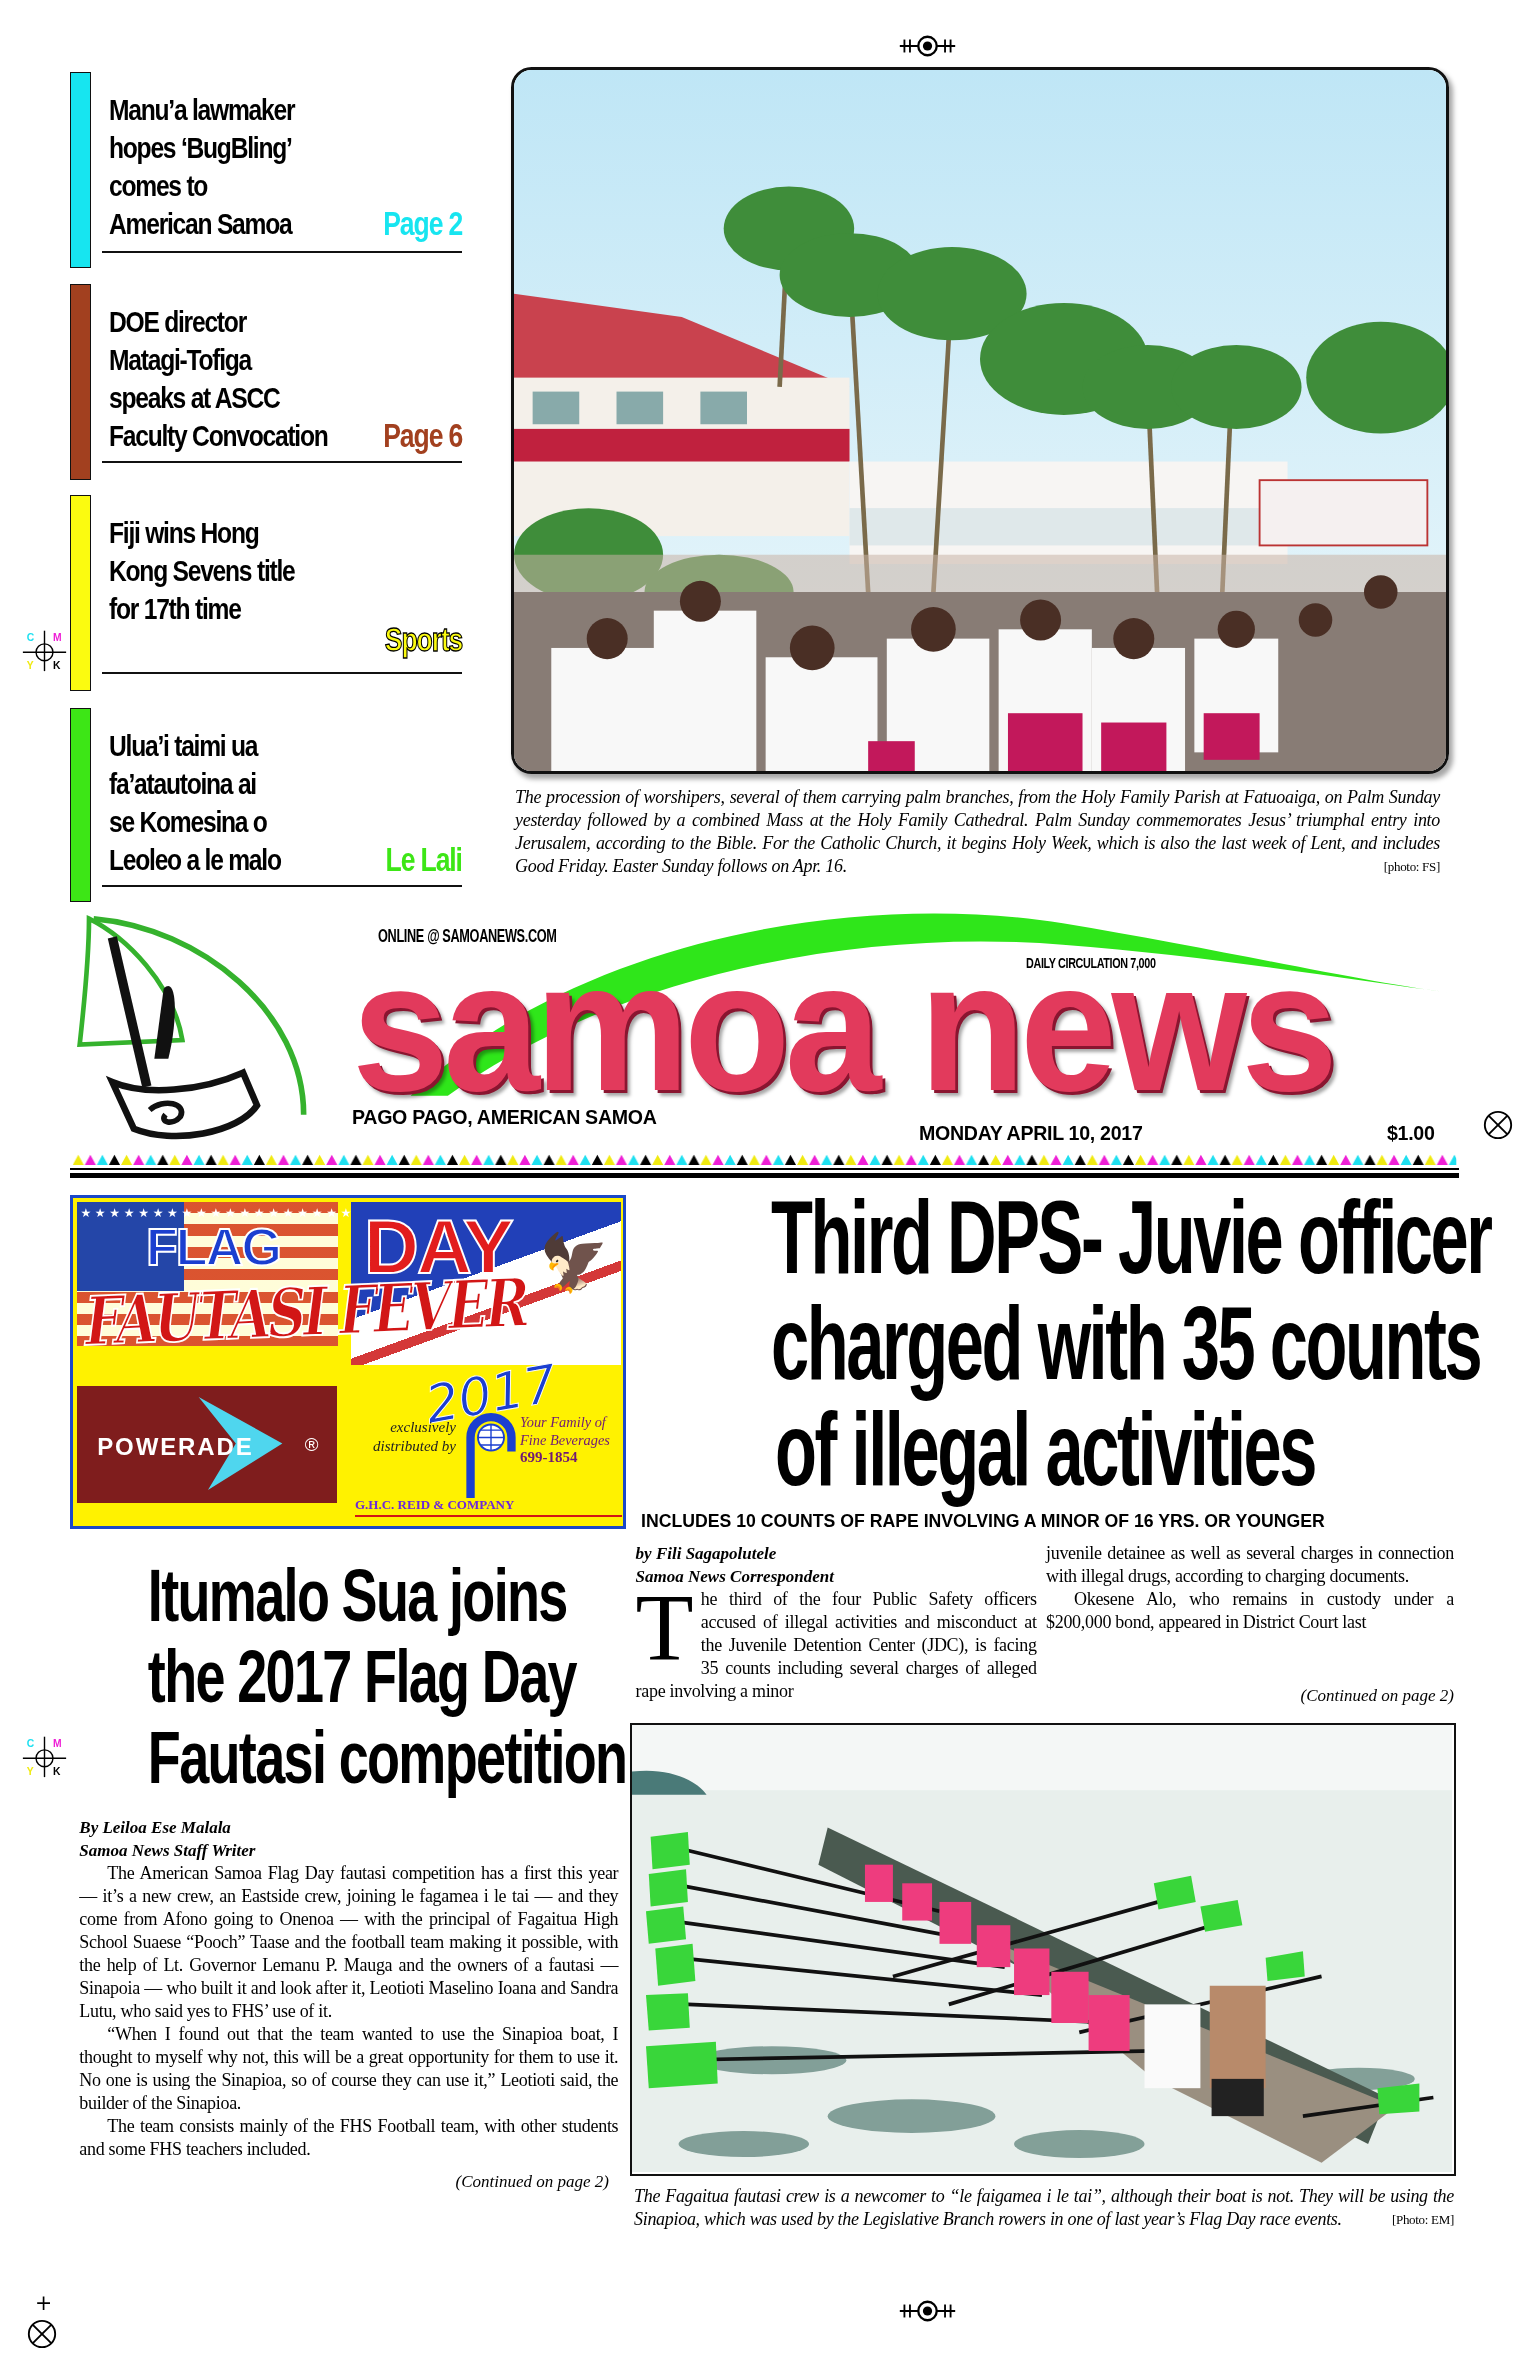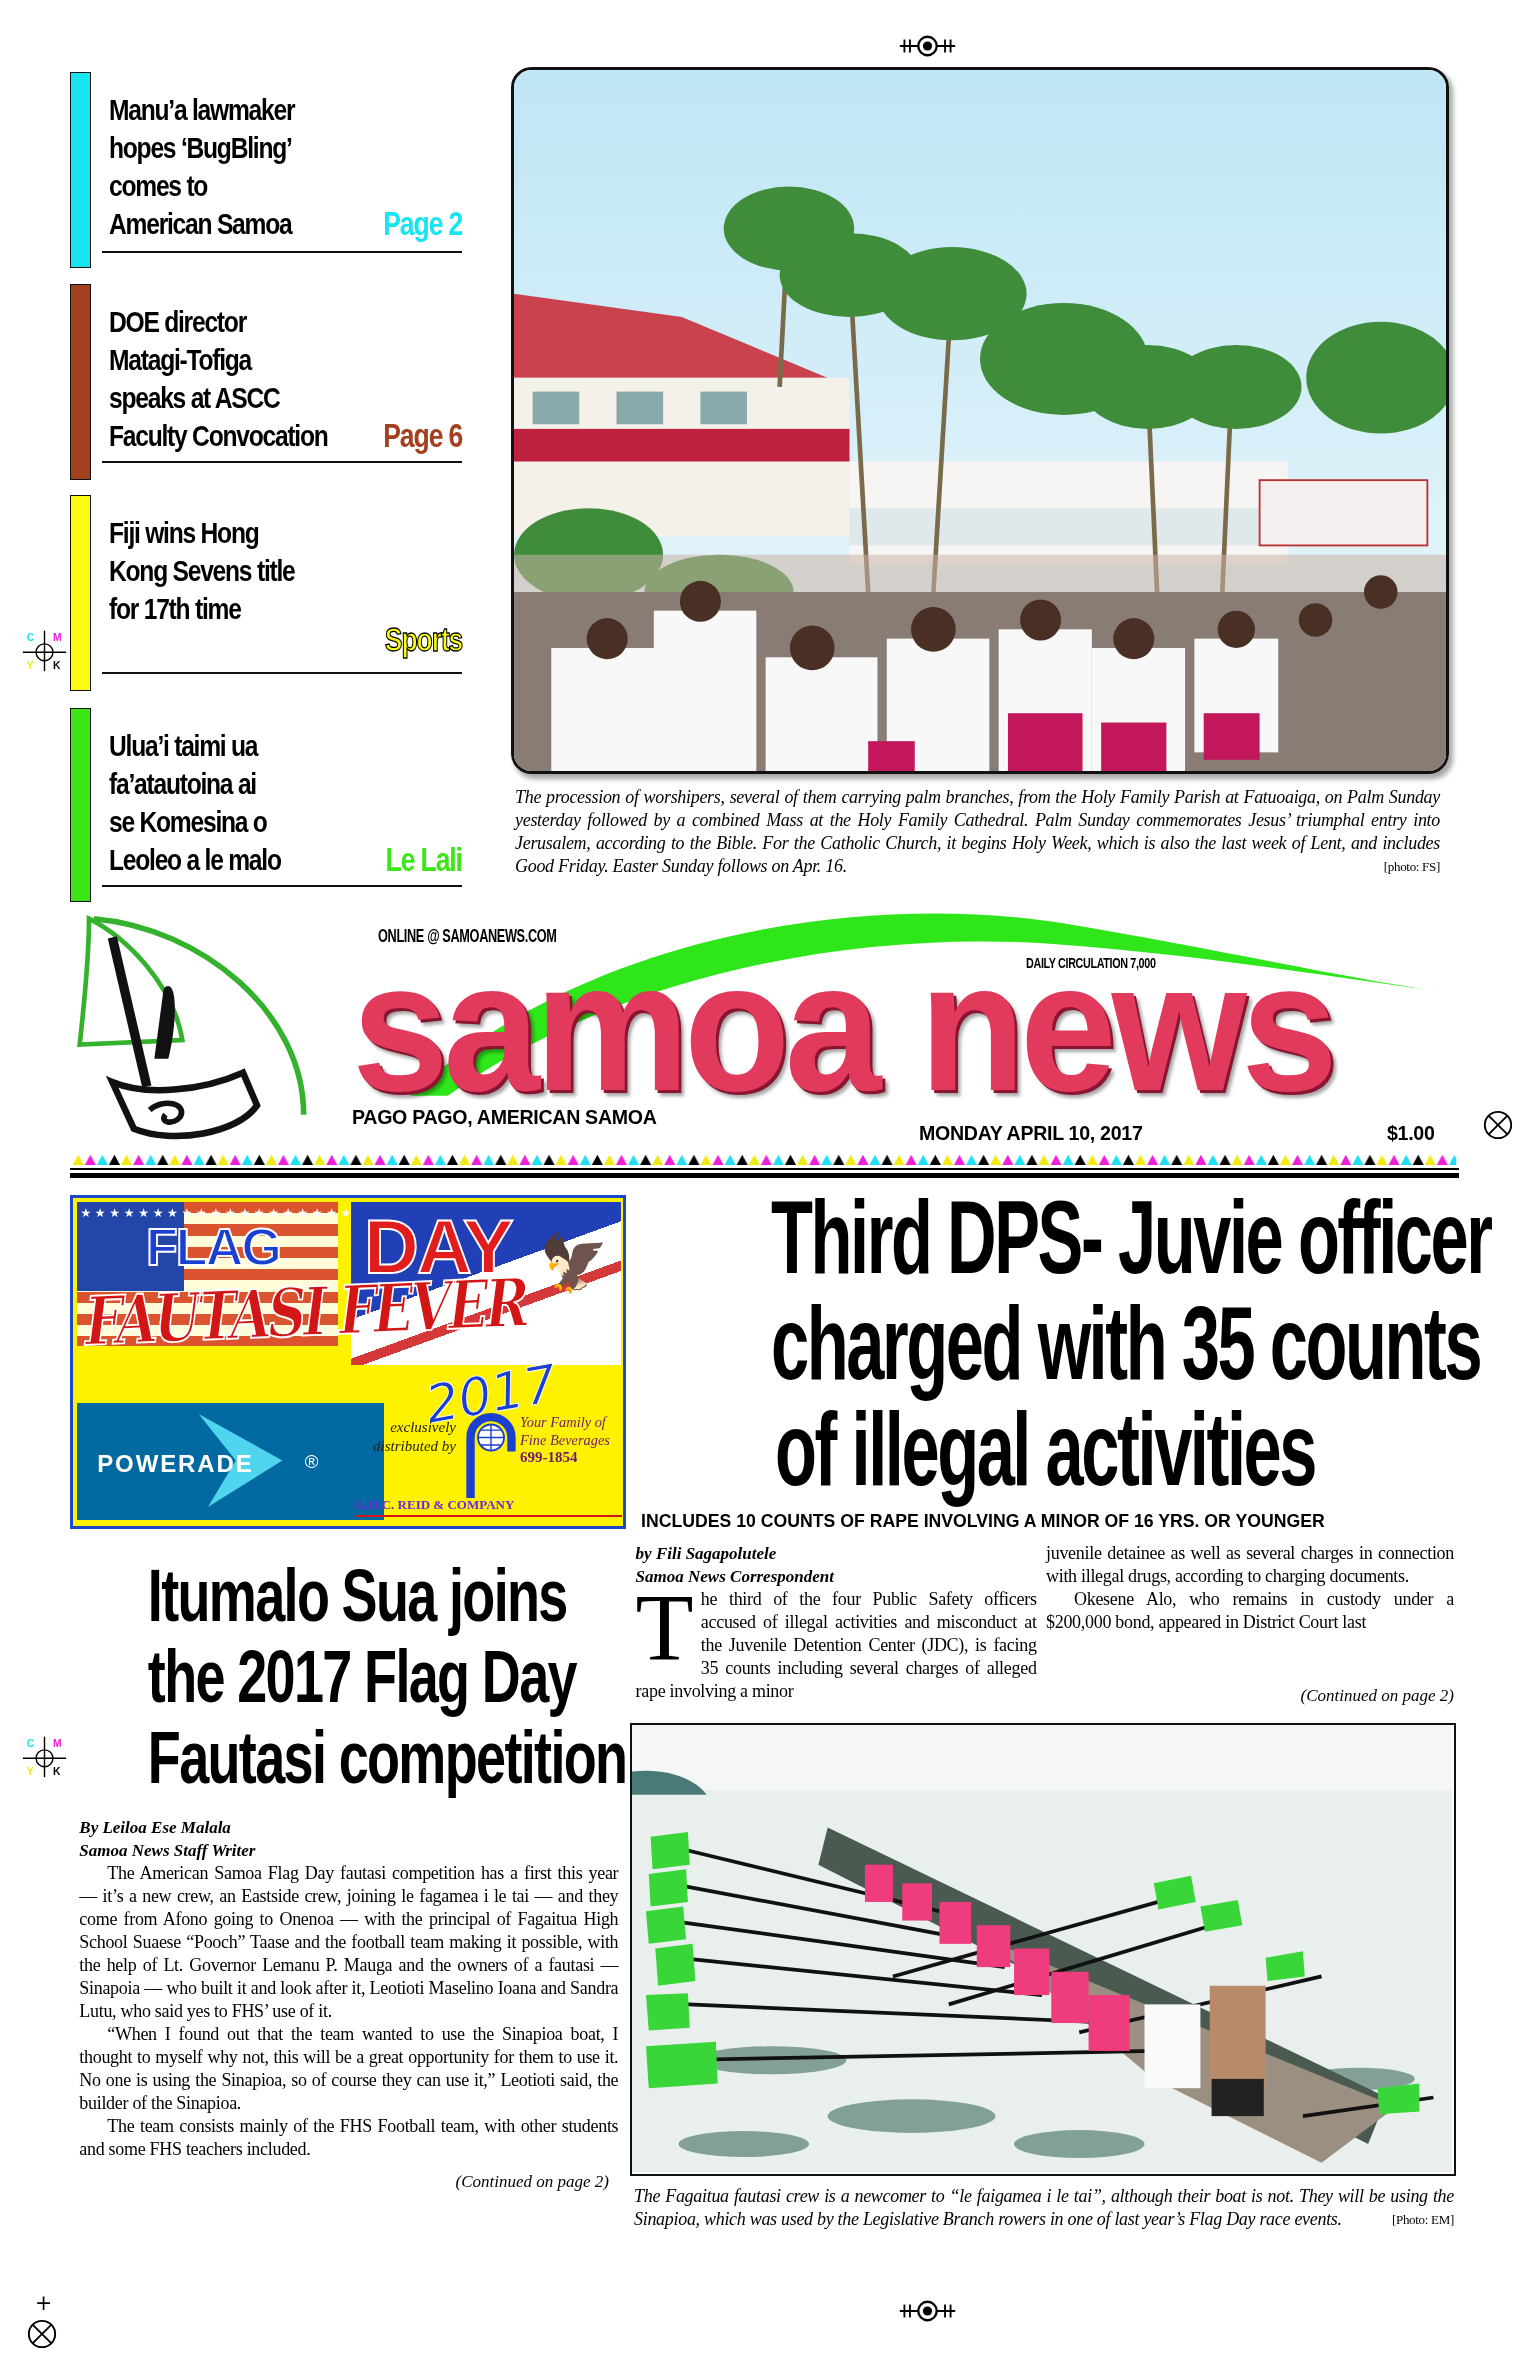--- a/index.html
+++ b/index.html
@@ -243,21 +243,21 @@
   <div class="abs" style="left:3.7px;top:3.7px;width:261px;height:144px;background:repeating-linear-gradient(#d43838 0 11.2px,#fff 11.2px 22.4px);opacity:.85;"></div>
   <div class="abs" style="left:3.7px;top:3.7px;width:107px;height:89px;background:#2446a8;color:#fff;font-size:12px;line-height:17px;letter-spacing:3.7px;padding:3.7px;box-sizing:border-box;">★★★★★★★★★★★★★★★★★★★★★★★★★★★★★★</div>
 
   <div class="abs" style="left:278px;top:3.7px;width:270px;height:163px;background:linear-gradient(160deg,#2140b8 0 45%,#fff 45% 60%,#d43838 60% 64%,#fff 64%);"></div>
   <div class="abs" style="left:466px;top:37px;font-size:56px;line-height:56px;color:#7a3a1a;">🦅</div>
   <div class="abs" style="left:73px;top:11.2px;font-weight:bold;font-size:52px;line-height:76px;color:#1b3fd0;-webkit-text-stroke:1.9px #fff;letter-spacing:-1.9px;">FLAG</div>
   <div class="abs" style="left:291px;top:11.2px;font-weight:bold;font-size:76px;line-height:76px;color:#e21d1d;-webkit-text-stroke:1.9px #fff;letter-spacing:-1.9px;">DAY</div>
   <div class="abs" style="left:11.2px;top:86px;font-family:'DejaVu Serif',serif;font-style:italic;font-weight:bold;font-size:67px;line-height:75px;color:#d21616;-webkit-text-stroke:1.9px #fff;letter-spacing:-4.7px;white-space:nowrap;transform:scaleX(0.8) rotate(-2deg);transform-origin:left top;">FAUTASI FEVER</div>
   <div class="abs" style="left:352px;top:170px;font-family:'DejaVu Sans',sans-serif;font-style:italic;font-size:52px;line-height:52px;color:#1b3fd0;transform:rotate(-10deg);-webkit-text-stroke:0.9px #fff;">2017</div>
 
-  <div class="abs" style="left:3.7px;top:205px;width:307px;height:117px;background:#0369a1;">
+  <div class="abs" style="left:3.7px;top:188px;width:260px;height:117px;background:#7f1d1d;">
     <svg class="abs" style="left:112px;top:11.2px;" width="103" height="93" viewBox="0 0 110 100">
         <polygon points="10,0 100,50 20,100 50,50" fill="#4fd6ee"></polygon>
       </svg>
     <div class="abs" style="left:20.5px;top:47px;color:#fff;font-weight:bold;font-size:24px;letter-spacing:1.9px;">POWERADE</div>
     <div class="abs" style="left:228px;top:48px;color:#fff;font-size:18.6px;">®</div>
   </div>
   <div class="abs" style="left:280px;top:220px;width:103px;text-align:right;font-family:'Liberation Serif',serif;font-style:italic;font-size:15px;line-height:18.6px;color:#222;">
     <div>exclusively</div>
       <div>distributed by</div>
   </div>

